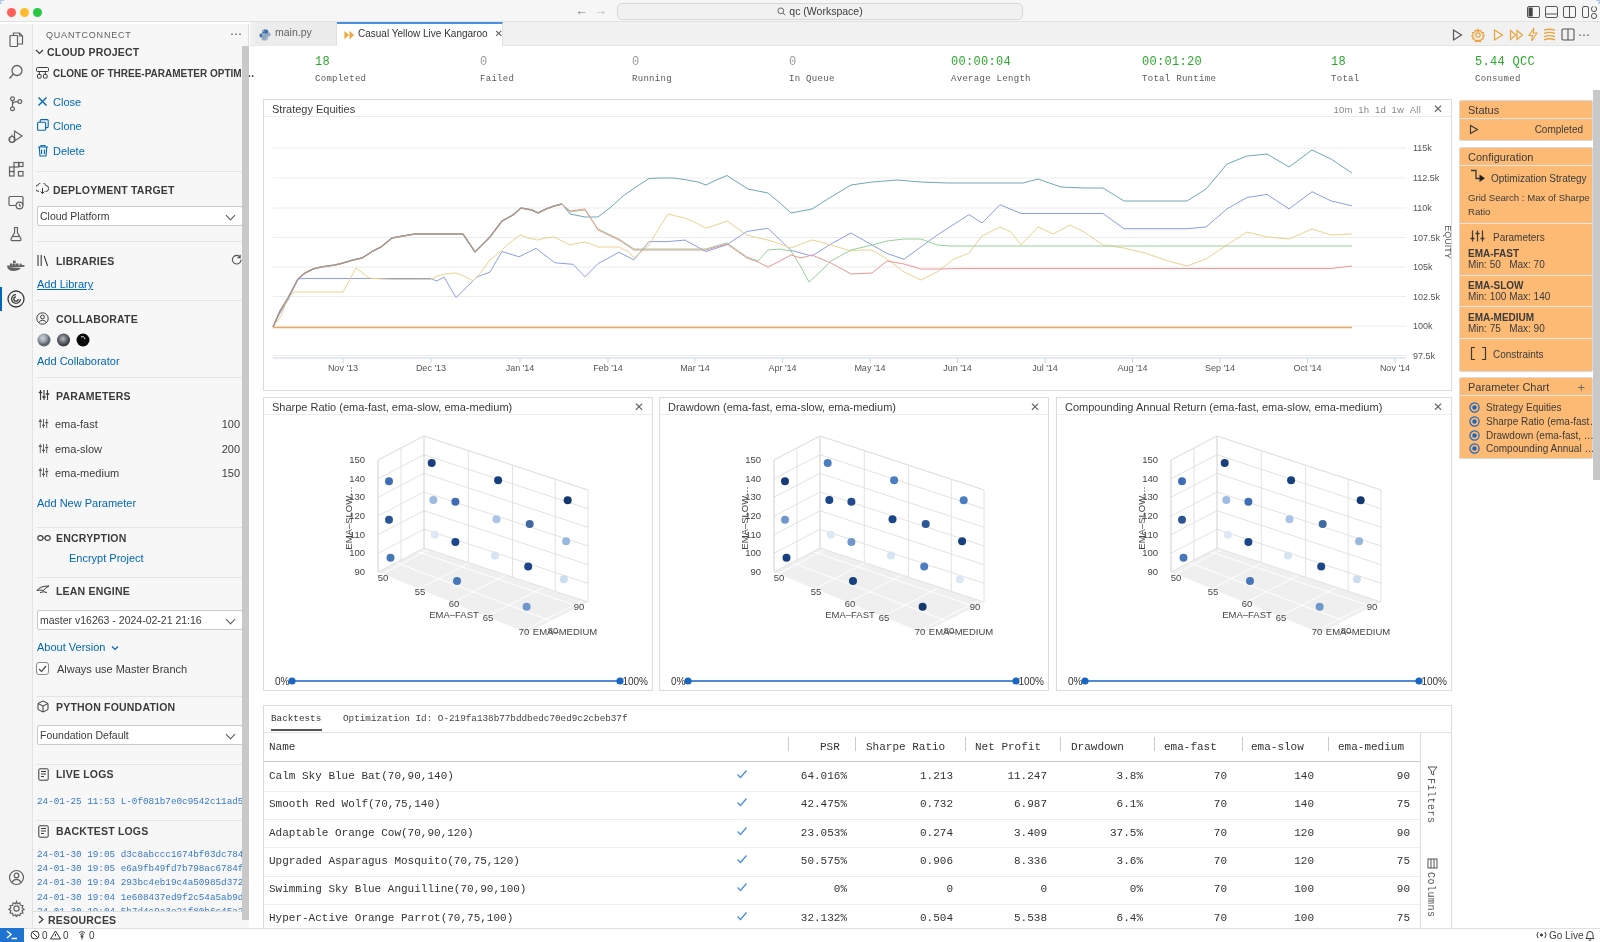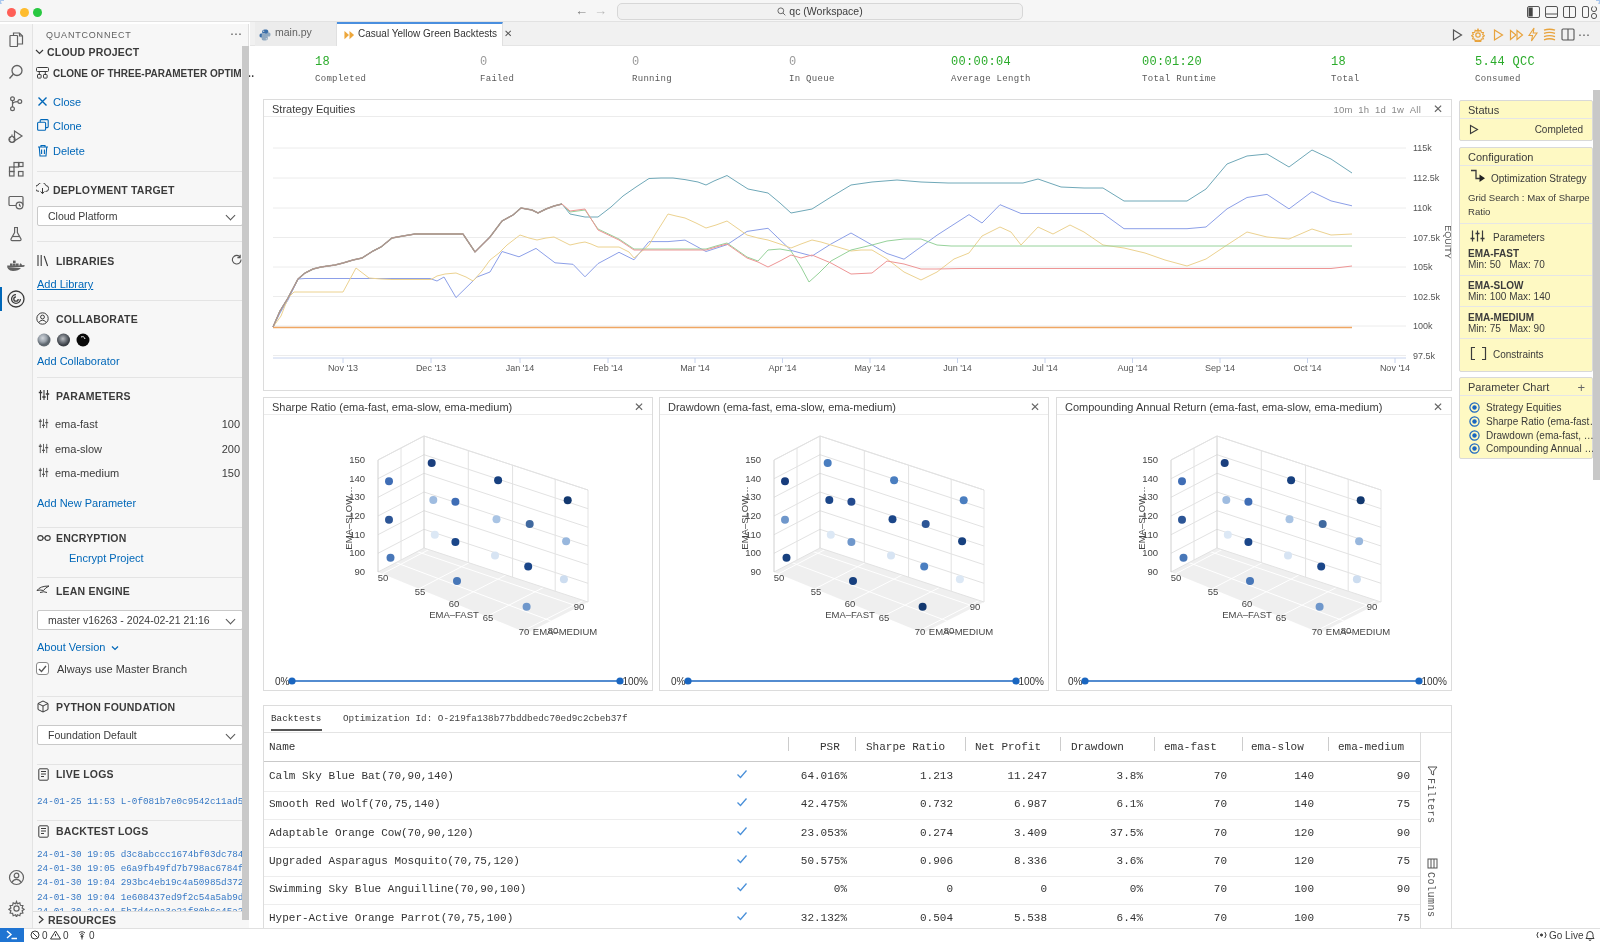--- a/index.html
+++ b/index.html
@@ -11,21 +11,21 @@
 .tl { border-radius:50%; width:9px; height:9px; top:8px; }
 #addr { left:617px; top:3px; width:406px; height:17px; background:#f1f1f1; border:1px solid #d7d7d7; border-radius:5px; color:#3c3c3c; font-size:10.5px; text-align:center; line-height:15px; }
 .navarr { top:3px; font-size:13px; color:#7a7a7a; }
 
 #actbar { left:0; top:24px; width:33px; height:904px; background:#f4f4f4; border-right:1px solid #e3e3e3; }
 
 #sidebar { left:33px; top:24px; width:216px; height:904px; background:#f7f7f7; border-right:1px solid #e0e0e0; }
 .sbhead { font-size:10.5px; font-weight:bold; color:#3b3b3b; letter-spacing:.2px; }
 .sblink { font-size:11px; color:#0067b8; }
 .sbdiv { position:absolute; left:37px; width:206px; border-top:1px solid #e4e4e4; }
-.sbsel { position:absolute; left:37px; width:206px; height:20px; background:#fff; border:1px solid #c9c9c9; border-radius:2px; font-size:10.5px; color:#3b3b3b; line-height:18px; padding-left:10px; }
+.sbsel { position:absolute; left:37px; width:206px; height:20px; background:#fff; border:1px solid #c9c9c9; border-radius:2px; font-size:10.5px; color:#3b3b3b; line-height:18px; padding-left:2px; }
 .sbsel:after { content:""; position:absolute; right:8px; top:5px; width:6px; height:6px; border-right:1.2px solid #555; border-bottom:1.2px solid #555; transform:rotate(45deg); }
 .mono { font-family:"Liberation Mono",monospace; }
 .loglink { position:absolute; left:37px; font-family:"Liberation Mono",monospace; font-size:9.3px; color:#3779c5; white-space:nowrap; width:206px; overflow:hidden; }
 
 #tabbar { left:250px; top:22px; width:1350px; height:24px; background:#f1f1f1; border-bottom:1px solid #e5e5e5; }
 #tab1 { left:255px; top:22px; width:82px; height:24px; background:#ececec; border-right:1px solid #e0e0e0; color:#616161; font-size:10.5px; line-height:21px; white-space:nowrap; }
 #tab2 { left:337px; top:22px; width:166px; height:24px; background:#fff; border-top:2px solid #4a8fdf; border-right:1px solid #e0e0e0; color:#333; font-size:10px; line-height:19px; white-space:nowrap; }
 
 .stat { position:absolute; top:55px; font-family:"Liberation Mono",monospace; }
 .stat .n { font-size:12px; letter-spacing:.3px; }
@@ -34,21 +34,21 @@
 .grey0 { color:#9b9b9b; }
 
 .panel { position:absolute; background:#fff; border:1px solid #dcdcdc; }
 .ptitle { position:absolute; left:8px; top:3px; font-size:11px; color:#3b3b3b; }
 .pclose { position:absolute; top:2px; font-size:12px; color:#666; }
 .ptsep { position:absolute; left:0; top:16px; width:100%; border-top:1px solid #ececec; }
 
 .trow { position:absolute; font-family:"Liberation Mono",monospace; font-size:11px; color:#333; white-space:nowrap; }
 .num { position:absolute; text-align:right; }
 
-.rbox { position:absolute; left:1459px; width:134px; background:#fef9c3; border:1px solid #d9d9d9; border-radius:2px; }
+.rbox { position:absolute; left:1459px; width:134px; background:#fdba74; border:1px solid #d9d9d9; border-radius:2px; }
 .rtitle { position:absolute; left:8px; top:3px; font-size:11px; color:#3b3b3b; }
 .rsep { position:absolute; left:0; top:17px; width:100%; border-top:1px solid #e6e6e6; }
 .rtext { font-size:10px; color:#3b3b3b; }
 .rb { font-size:10px; font-weight:bold; color:#3b3b3b; }
 </style>
 </head>
 <body>
 <div id="stage">
 
 <div class="abs" id="titlebar"></div>
@@ -336,21 +336,21 @@
 <div class="loglink" style="top:906px;">24-01-30 19:04 5b7d4c9a3e21f80b6c45a2…</div>
 <div class="abs" style="left:33px;top:911px;width:216px;height:17px;background:#f7f7f7;border-top:1px solid #ddd;"></div>
 <svg class="abs" style="left:37px;top:915px;" width="8" height="9" viewBox="0 0 8 9">
       <path d="M2 1 L6 4.5 L2 8" fill="none" stroke="#3b3b3b" stroke-width="1.2"></path>
     </svg>
 <div class="abs sbhead" style="left:48px;top:914px;">RESOURCES</div>
 <div class="abs" style="left:242px;top:46px;width:7px;height:874px;background:#c9c9c9;"></div>
 
 <div class="abs" id="tabbar"></div>
 <div class="abs" id="tab1"><span style="margin-left:20px;">main.py</span></div>
-<div class="abs" id="tab2"><span style="margin-left:21px;">Casual Yellow Green Backtests</span><span style="margin-left:7px;color:#555;font-size:10px;">✕</span></div>
+<div class="abs" id="tab2"><span style="margin-left:21px;">Casual Yellow Live Kangaroo</span><span style="margin-left:7px;color:#555;font-size:10px;">✕</span></div>
 <svg class="abs" style="left:259px;top:29px;" width="12" height="12" viewBox="0 0 12 12">
       <path d="M5.8 0.5 c-2 0-2.6 1-2.6 2 v1.4 h2.9 v0.5 H1.9 c-1 0-1.4 1-1.4 2.1 c0 1.1 0.5 2 1.5 2 h1.2 V9 c0-1 0.9-1.6 1.8-1.6 h2.9 c0.8 0 1.4-0.7 1.4-1.5 V2.5 c0-1-0.5-2-2-2 z M4.7 1.6 a0.6 0.6 0 1 1 0 1.2 a0.6 0.6 0 0 1 0-1.2" fill="#3a6ea8"></path>
       <path d="M6.2 11.5 c2 0 2.6-1 2.6-2 V8.1 H5.9 v-0.5 h4.2 c1 0 1.4-1 1.4-2.1 c0-1.1-0.5-2-1.5-2 H8.8 V3 c0 1-0.9 1.6-1.8 1.6 H4.1 c-0.8 0-1.4 0.7-1.4 1.5 v3.4 c0 1 0.5 2 2 2 z M7.3 10.4 a0.6 0.6 0 1 1 0-1.2 a0.6 0.6 0 0 1 0 1.2" fill="#8fa8c0"></path>
     </svg>
 <svg class="abs" style="left:344px;top:30px;" width="11" height="10" viewBox="0 0 12 10">
       <g fill="#eda73c">
         <path d="M0.5 0.5 L5.5 5 L0.5 9.5 Z"></path>
         <path d="M6 0.5 L11 5 L6 9.5 Z"></path>
       </g>
     </svg>

